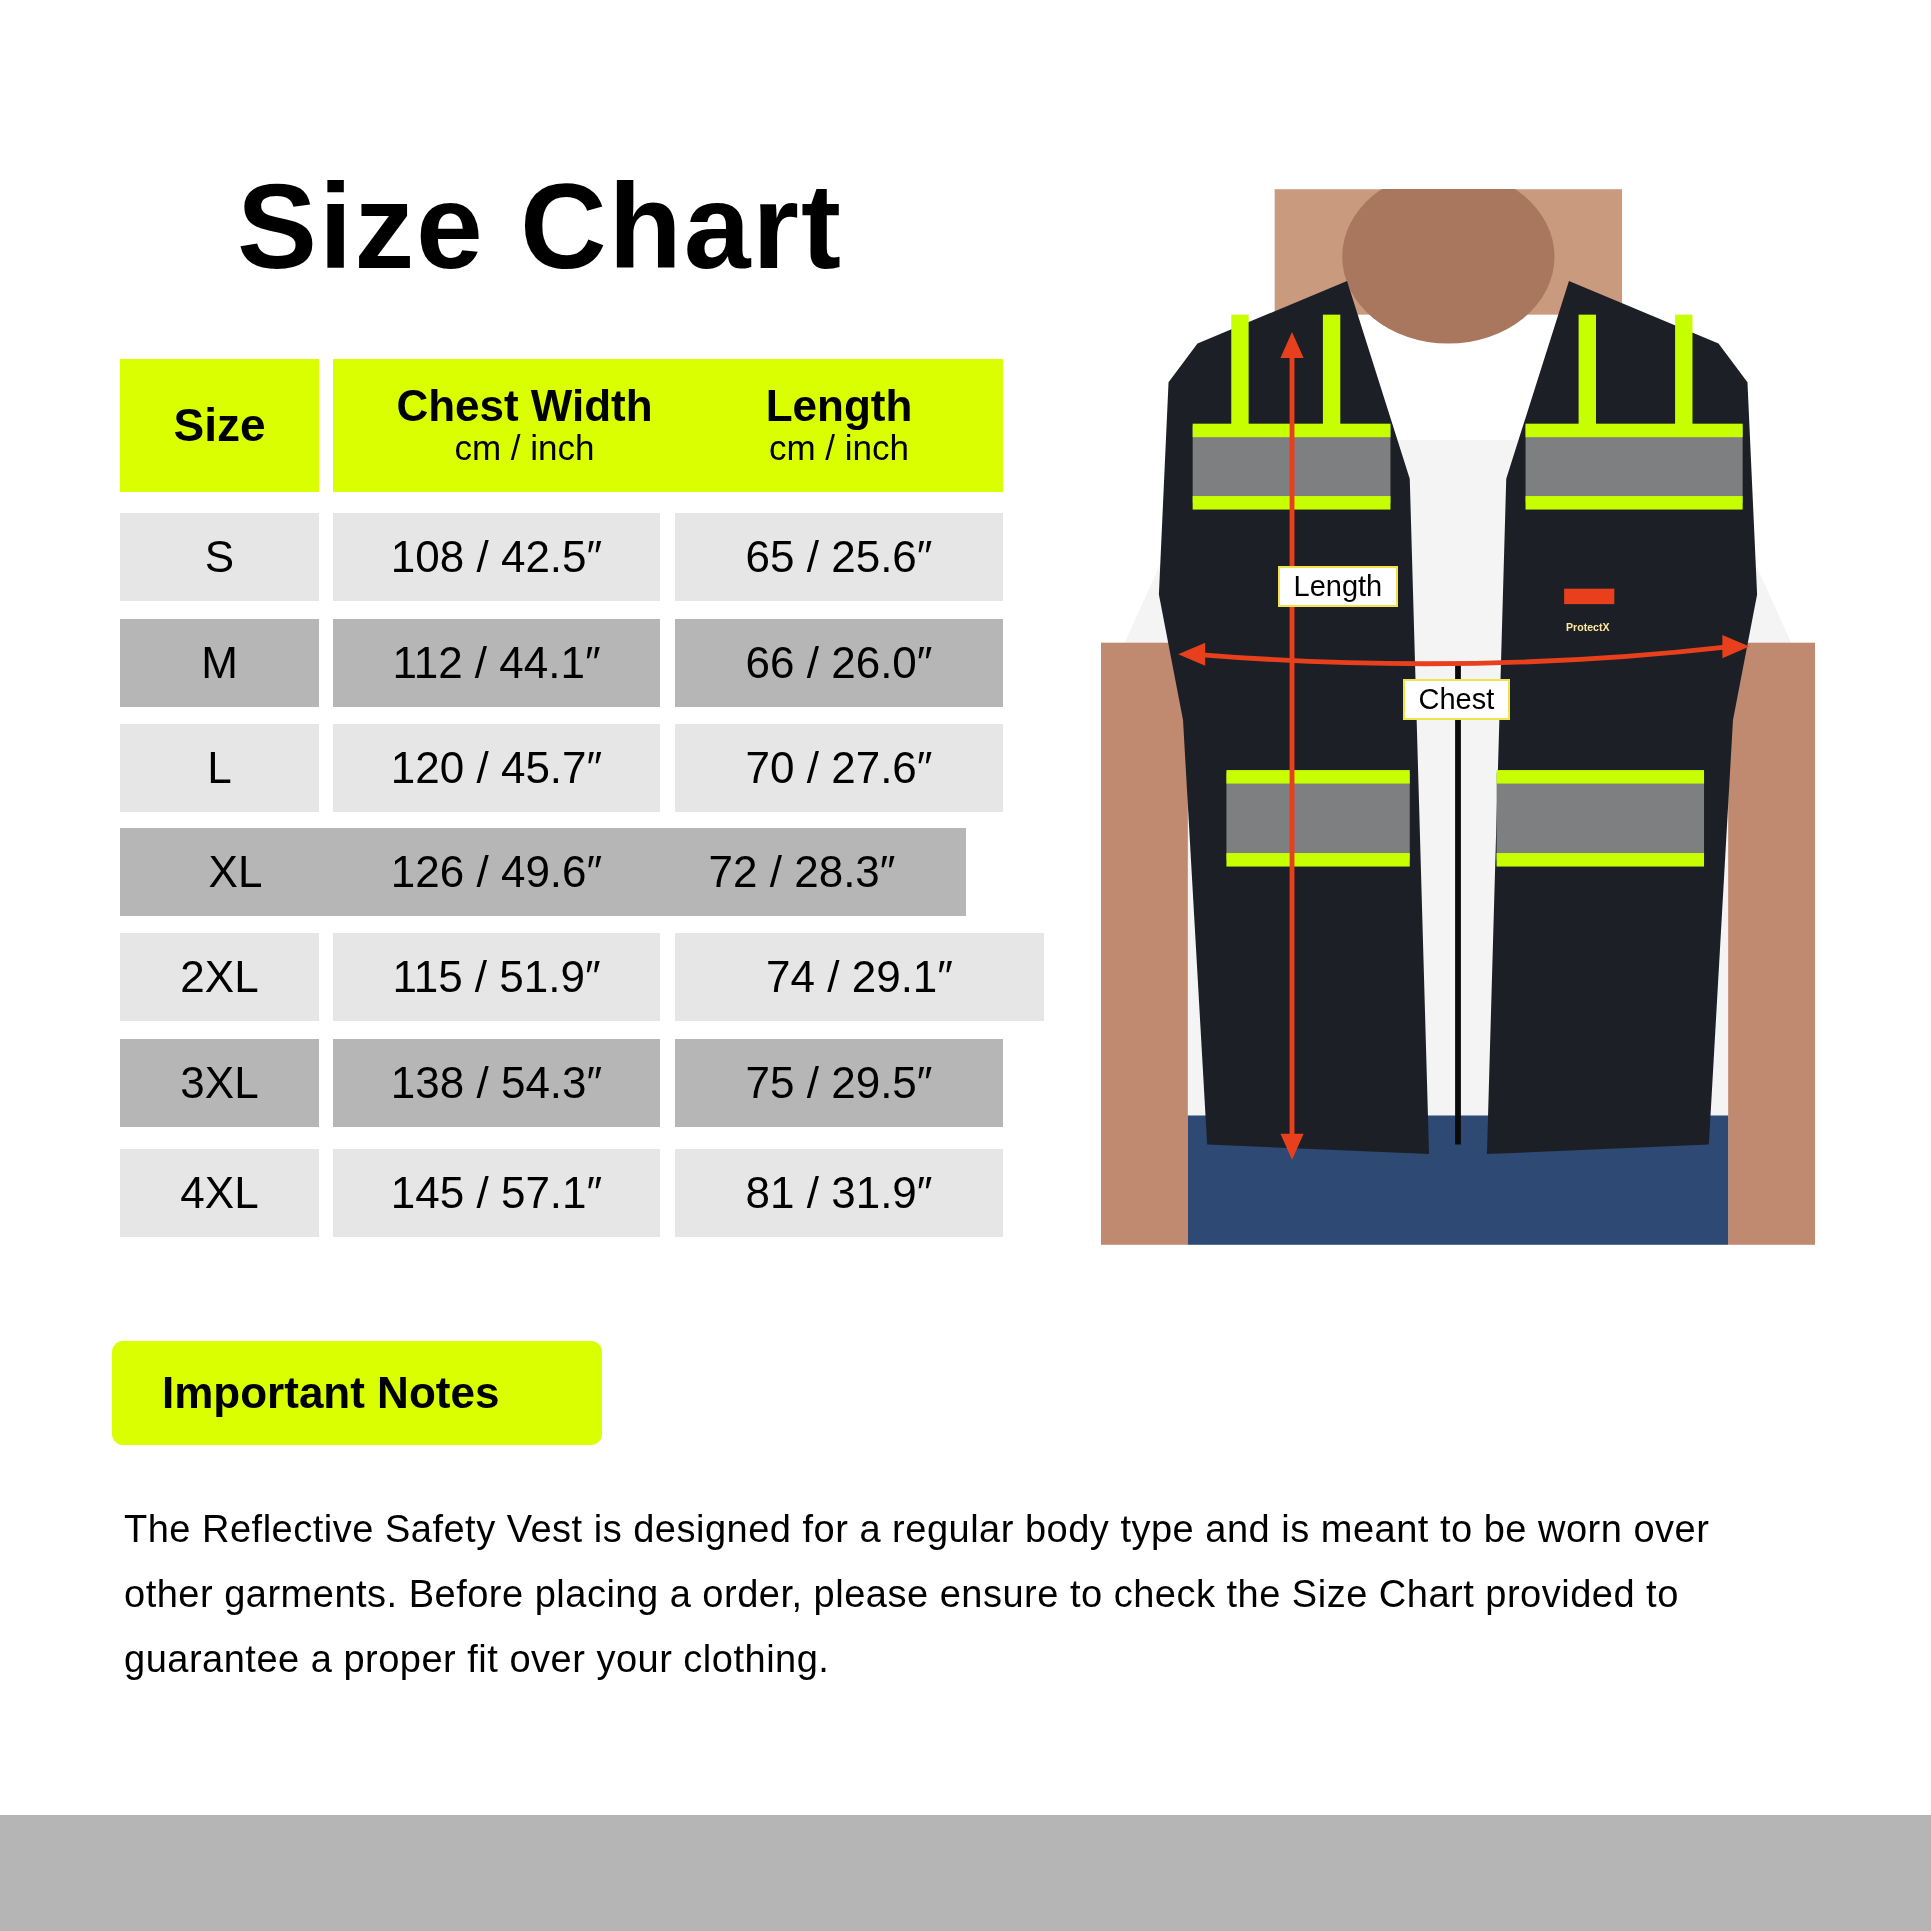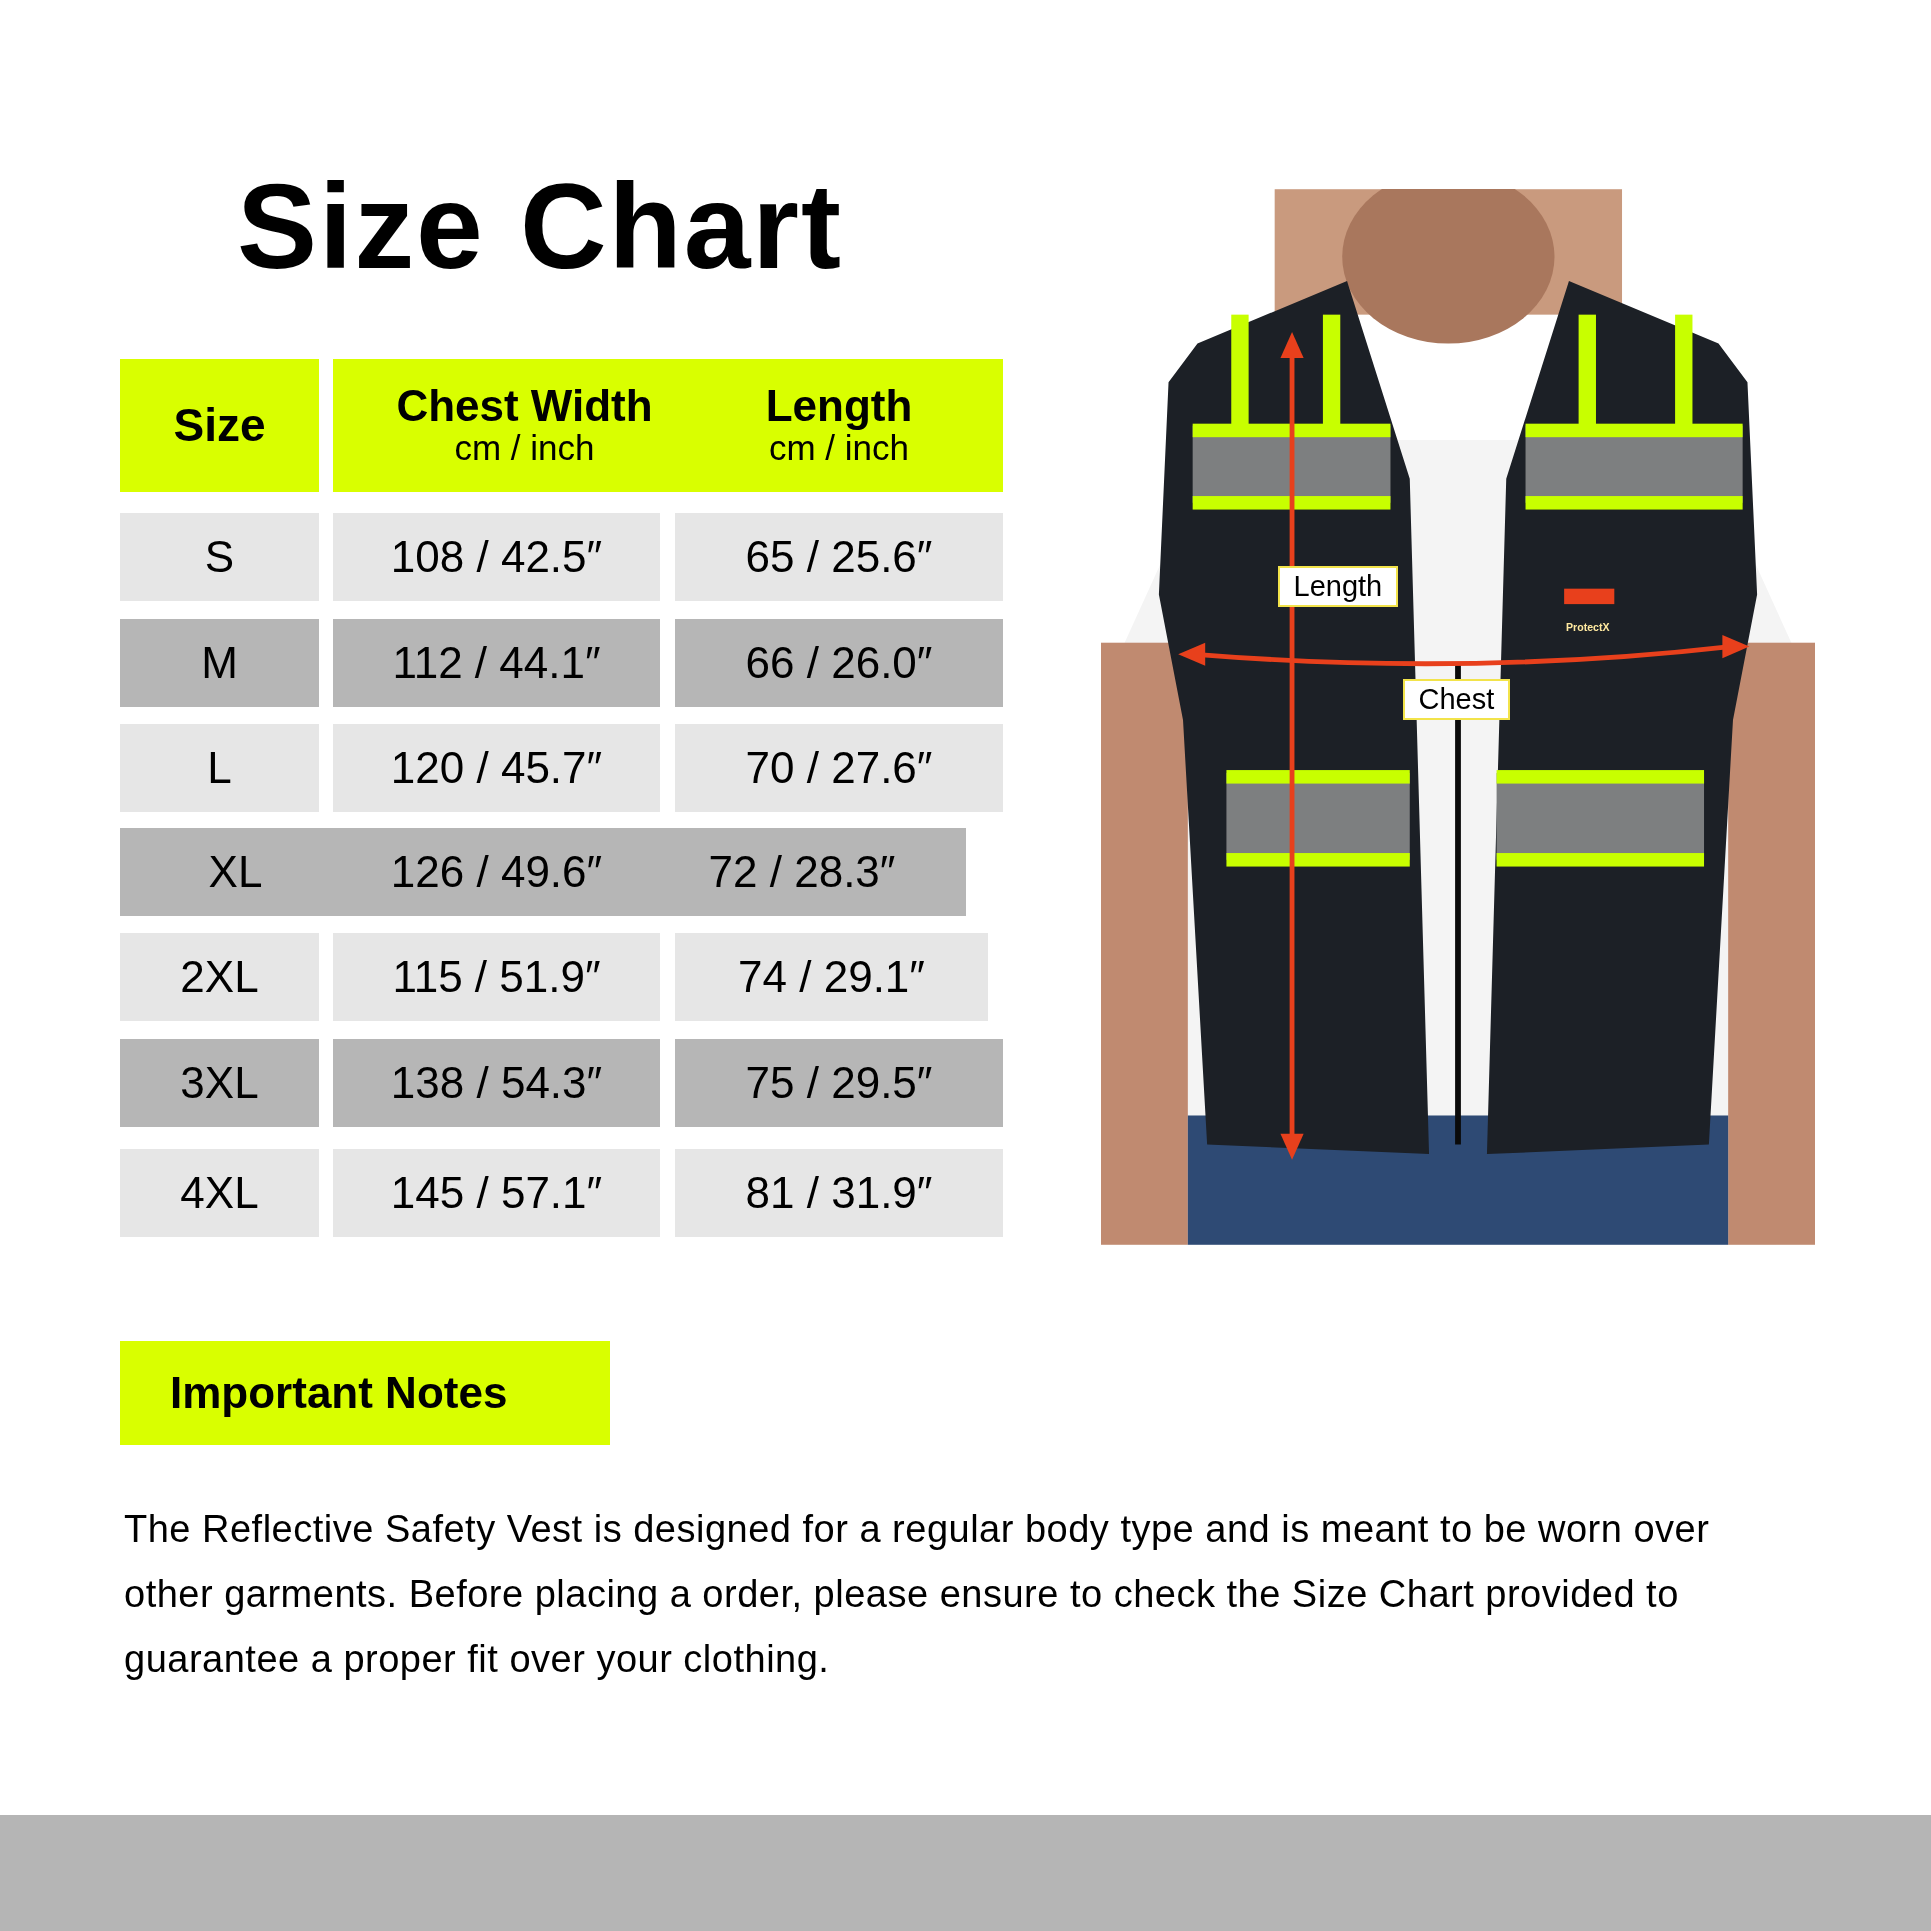--- a/index.html
+++ b/index.html
@@ -7,22 +7,22 @@
          font-family:"Liberation Sans", sans-serif; color:#000; }
   .title { position:absolute; left:237px; top:166px; font-size:120px; font-weight:bold; letter-spacing:1.9px; line-height:1; }
   .cell { position:absolute; display:flex; flex-direction:column; align-items:center; justify-content:center; text-align:center; }
   .hdr { background:#d9ff00; }
   .hdr .main { font-weight:bold; font-size:44px; line-height:1.05; }
   .hdr .sub { font-size:35px; line-height:1.1; }
   .light { background:#e6e6e6; }
   .dark { background:#b6b6b6; }
   .val { font-size:44px; }
   .photo { position:absolute; left:1101px; top:189px; width:714px; height:1056px; background:#ffffff; overflow:hidden; }
-  .notes-box { position:absolute; left:120px; top:1341px; width:490px; height:104px; background:#d9ff00;
-               display:flex; align-items:center; }
+  .notes-box { position:absolute; left:112px; top:1341px; width:490px; height:104px; background:#d9ff00;
+               display:flex; align-items:center;border-radius:11px; }
   .notes-box span { font-weight:bold; font-size:44px; margin-left:50px; }
   .para { position:absolute; left:124px; top:1497px; width:1641px; font-size:38px; line-height:65px; letter-spacing:0.5px; }
   .band { position:absolute; left:0; top:1815px; width:1931px; height:116px; background:#b5b5b5; }
   .lbl { position:absolute; background:#fff; border:2.9px solid #f2e34a; font-size:29px; padding:1.9px 13.5px; }
 </style>
 </head>
 <body>
 
 <div class="title">Size Chart</div>
 
@@ -54,21 +54,21 @@
   <div class="cell light val" style="left:675px;top:724px;width:328px;height:88px;">70 / 27.6″</div>
 </div>
 <div>
   <div class="cell dark val" style="left:120px;top:828px;width:199px;height:88px;padding-left:16px;">XL</div>
   <div class="cell dark val" style="left:333px;top:828px;width:327px;height:88px;">126 / 49.6″</div>
   <div class="cell dark val" style="left:638px;top:828px;width:328px;height:88px;">72 / 28.3″</div>
 </div>
 <div>
   <div class="cell light val" style="left:120px;top:933px;width:199px;height:88px;">2XL</div>
   <div class="cell light val" style="left:333px;top:933px;width:327px;height:88px;">115 / 51.9″</div>
-  <div class="cell light val" style="left:675px;top:933px;width:313px;height:88px;">74 / 29.1″</div>
+  <div class="cell light val" style="left:675px;top:933px;width:369px;height:88px;">74 / 29.1″</div>
 </div>
 <div>
   <div class="cell dark val" style="left:120px;top:1039px;width:199px;height:88px;">3XL</div>
   <div class="cell dark val" style="left:333px;top:1039px;width:327px;height:88px;">138 / 54.3″</div>
   <div class="cell dark val" style="left:675px;top:1039px;width:328px;height:88px;">75 / 29.5″</div>
 </div>
 <div>
   <div class="cell light val" style="left:120px;top:1149px;width:199px;height:88px;">4XL</div>
   <div class="cell light val" style="left:333px;top:1149px;width:327px;height:88px;">145 / 57.1″</div>
   <div class="cell light val" style="left:675px;top:1149px;width:328px;height:88px;">81 / 31.9″</div>

